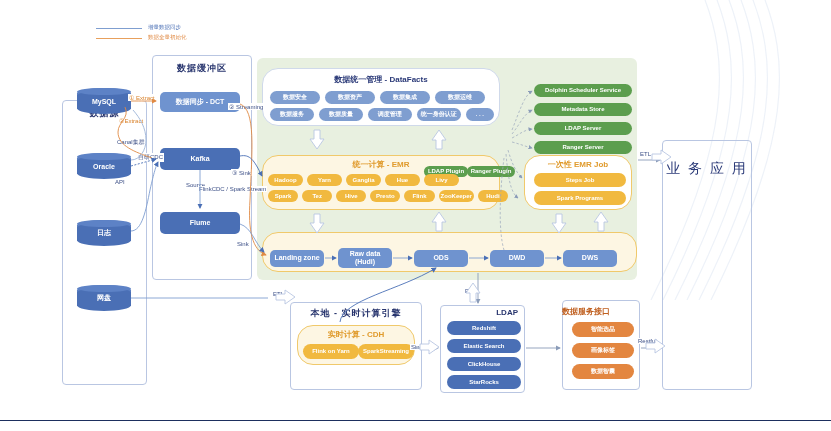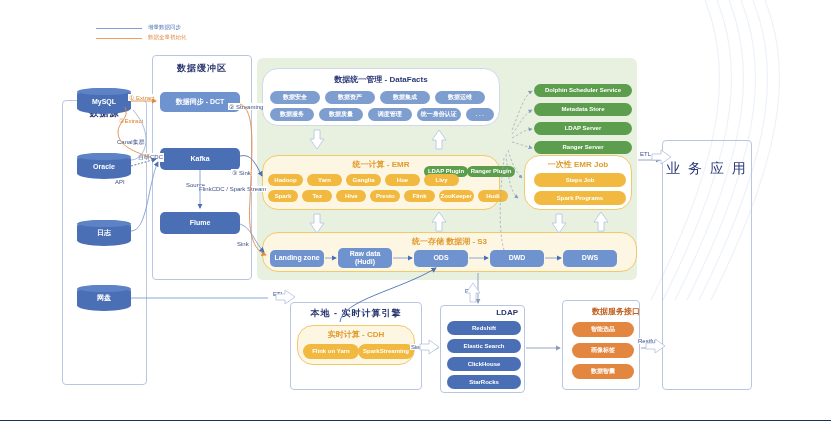--- a/index.html
+++ b/index.html
@@ -124,21 +124,20 @@
     <div class="pill yellow" style="width:31px;height:12px;">Spark</div>
     <div class="pill yellow" style="width:31px;height:12px;">Tez</div>
     <div class="pill yellow" style="width:31px;height:12px;">Hive</div>
     <div class="pill yellow" style="width:31px;height:12px;">Presto</div>
     <div class="pill yellow" style="width:31px;height:12px;">Flink</div>
     <div class="pill yellow" style="width:37px;height:12px;">ZooKeeper</div>
     <div class="pill yellow" style="width:31px;height:12px;">Hudi</div>
   </div>
 
   <div class="abs yellowcard" style="left:262px;top:232px;width:375px;height:40px;"></div>
-  <div class="card-title t-orange" style="left:262px;top:236px;width:375px;">统一存储 数据湖 - S3</div>
   <div class="abs rbox light" style="left:270px;top:250px;width:54px;height:17px;">Landing zone</div>
   <div class="abs rbox light" style="left:338px;top:248px;width:54px;height:20px;white-space:pre-line;">Raw data
 (Hudi)</div>
   <div class="abs rbox light" style="left:414px;top:250px;width:54px;height:17px;">ODS</div>
   <div class="abs rbox light" style="left:490px;top:250px;width:54px;height:17px;">DWD</div>
   <div class="abs rbox light" style="left:563px;top:250px;width:54px;height:17px;">DWS</div>
 
   <div class="pill green" style="position:absolute;left:534px;top:84px;width:94px;height:13px;">Dolphin Scheduler Service</div>
   <div class="pill green" style="position:absolute;left:534px;top:103px;width:94px;height:13px;">Metadata Store</div>
   <div class="pill green" style="position:absolute;left:534px;top:122px;width:94px;height:13px;">LDAP Server</div>
@@ -155,21 +154,21 @@
   <div class="pill yellow" style="position:absolute;left:358px;top:344px;width:52px;height:15px;">SparkStreaming</div>
 
   <div class="abs panel" style="left:440px;top:305px;width:85px;height:88px;"></div>
   <div class="abs" style="left:440px;top:308px;width:78px;text-align:right;font-size:8px;font-weight:bold;color:#28356e;">LDAP</div>
   <div class="pill deepblue" style="position:absolute;left:447px;top:321px;width:70px;height:14px;">Redshift</div>
   <div class="pill deepblue" style="position:absolute;left:447px;top:339px;width:70px;height:14px;">Elastic Search</div>
   <div class="pill deepblue" style="position:absolute;left:447px;top:357px;width:70px;height:14px;">ClickHouse</div>
   <div class="pill deepblue" style="position:absolute;left:447px;top:375px;width:70px;height:14px;">StarRocks</div>
 
   <div class="abs panel" style="left:562px;top:300px;width:78px;height:90px;"></div>
-  <div class="abs" style="left:562px;top:306px;width:78px;text-align:right;font-size:8px;font-weight:bold;color:#c06020;">数据服务接口</div>
+  <div class="abs" style="left:562px;top:306px;width:78px;text-align:left;font-size:8px;font-weight:bold;color:#c06020;">数据服务接口</div>
   <div class="pill orange" style="position:absolute;left:572px;top:322px;width:58px;height:15px;">智能选品</div>
   <div class="pill orange" style="position:absolute;left:572px;top:343px;width:58px;height:15px;">画像标签</div>
   <div class="pill orange" style="position:absolute;left:572px;top:364px;width:58px;height:15px;">数据智囊</div>
 
   <div class="lbl o box" style="left:128px;top:94px;">① Extract</div>
   <div class="lbl o box" style="left:118px;top:117px;">②Extract</div>
   <div class="lbl box" style="left:116px;top:138px;">Canal集群</div>
   <div class="lbl box" style="left:137px;top:153px;">自研CDC</div>
   <div class="lbl box" style="left:114px;top:179px;">API</div>
   <div class="lbl box" style="left:198px;top:186px;">FlinkCDC / Spark Stream</div>

